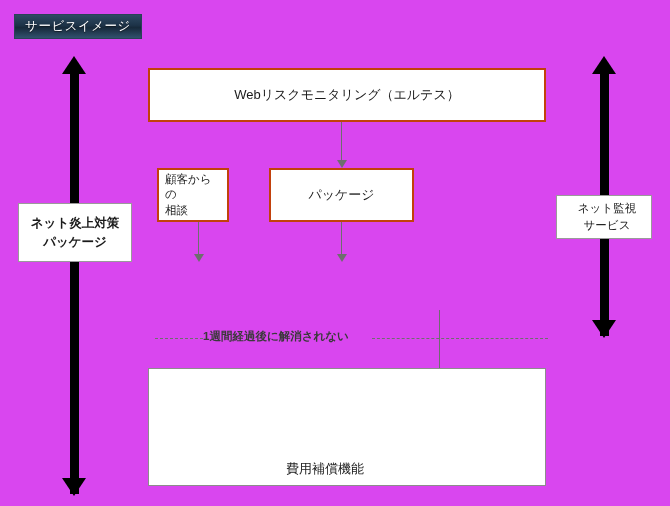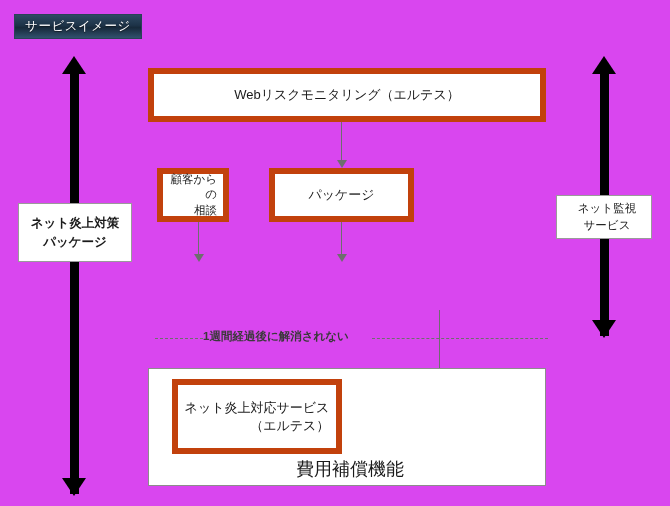--- a/index.html
+++ b/index.html
@@ -36,25 +36,25 @@
     align-items: center;
     justify-content: center;
     text-shadow: 0 1px 1px rgba(0,0,0,0.55);
   }
 
   
   .box {
     position: absolute;
     box-sizing: border-box;
     background: #ffffff;
-    border: 6px solid #c2410c;
-    display: flex;
-    align-items: center;
-    justify-content: center;
-    text-align: right;
+    border: 2px solid #c2410c;
+    display: flex;
+    align-items: center;
+    justify-content: center;
+    text-align: left;
     font-size: 13px;
     line-height: 1.35;
     color: #1a1a1a;
     white-space: pre-line;
     padding: 2px 6px;
   }
 
   #box-web        { left: 148px; top: 68px;  width: 398px; height: 54px; }
   #box-soudan     { left: 157px; top: 168px; width: 72px;  height: 54px; font-size: 11.5px; }
   #box-kinkyu     { left: 269px; top: 168px; width: 145px; height: 54px; }
@@ -79,23 +79,22 @@
   }
   #label-hiyou {
     position: absolute;
     left: 148px;
     top: 458px;
     width: 354px;
     height: 22px;
     display: flex;
     align-items: center;
     justify-content: center;
-    font-size: 18px;
+    font-size: 13px;
     color: #1a1a1a;
-    padding-left: 25px;
   }
 
   
   .side-label {
     position: absolute;
     box-sizing: border-box;
     background: #ffffff;
     border: 1px solid #9a9a9a;
     display: flex;
     align-items: center;
@@ -223,18 +222,16 @@
 
   <div class="dash-seg" id="dash-left"></div>
   <div class="dash-seg" id="dash-right"></div>
   <div id="dash-note">1週間経過後に解消されない</div>
 
   <div class="conn" id="conn-ichiji-sompo"></div>
   <div class="conn-head" id="conn-ichiji-sompo-head"></div>
 
   <div id="group-hiyou"></div>
 
-  <div class="box" id="box-enjou">ネット炎上対応サービス
-（エルテス）</div>
 
   <div id="label-hiyou">費用補償機能</div>
 
 </div>
 
 </body></html>

